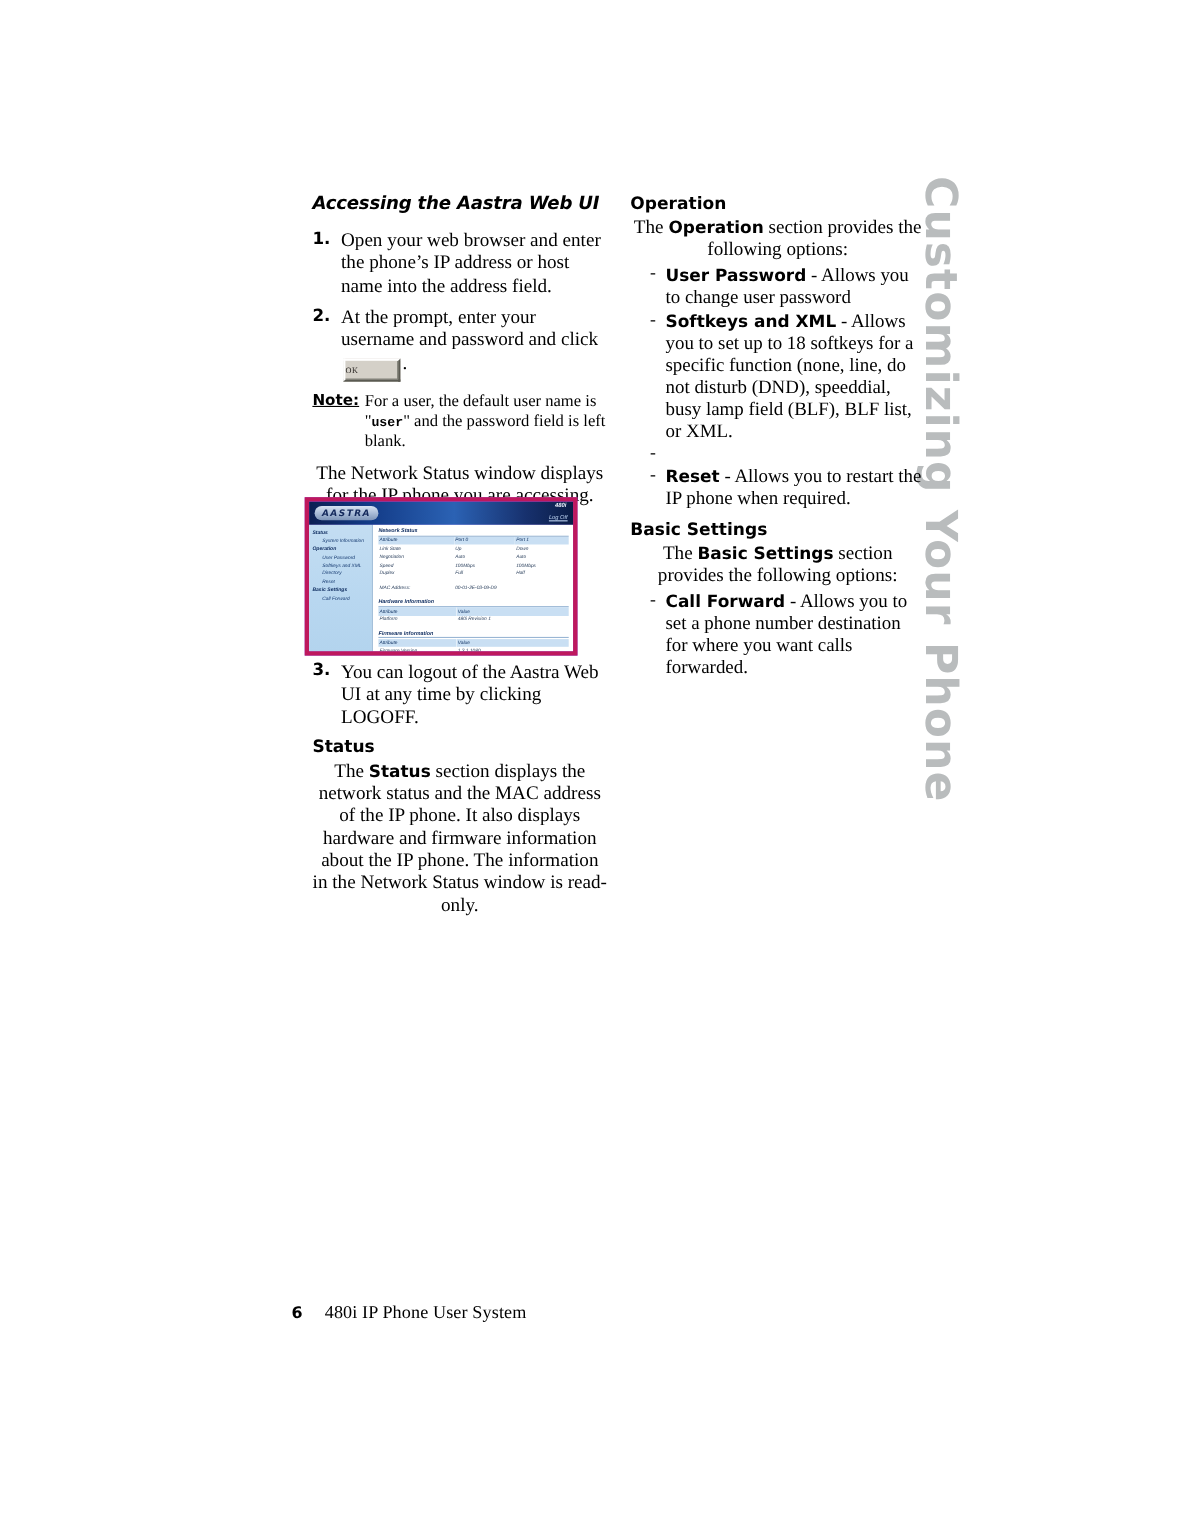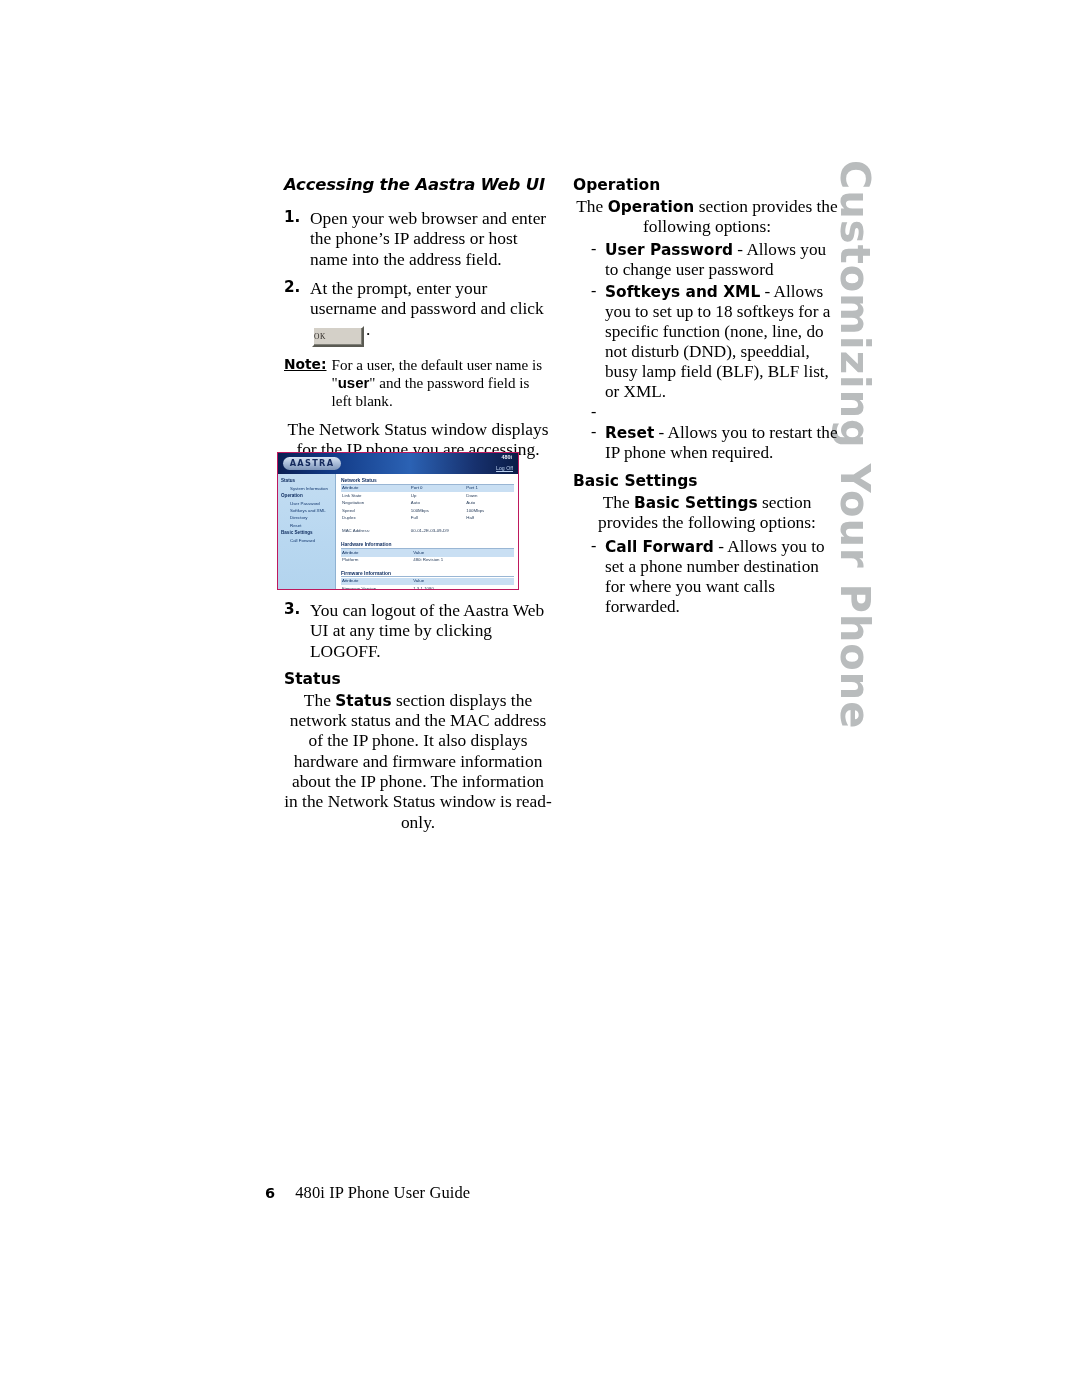--- a/index.html
+++ b/index.html
@@ -116,23 +116,23 @@
   .note-label {
     font-family: "DejaVu Sans", sans-serif;
     font-weight: bold;
     font-size: 13.8px;
     flex: 0 0 auto;
     padding-right: 5px;
     text-decoration: underline;
   }
   .note-body { flex: 1 1 auto; }
   .note-body .mono-bold {
-    font-family: Liberation Sans, sans-serif;
-    font-weight: bold;
-    font-size: 15px;
+    font-family: Liberation Mono, monospace;
+    font-weight: bold;
+    font-size: 12px;
   }
 
   
   .dash-item {
     display: flex;
     font-size: 17.2px;
     line-height: 1.17;
     margin-bottom: 1px;
     padding-left: 18px;
   }
@@ -163,24 +163,25 @@
   }
 
   
   .webui {
     position: absolute;
     left: 277px;
     top: 452px;
     width: 240px;
     height: 136px;
     background: #8b5cf6;
-    border: 1px solid #be185d;
+    border: 4px solid #be185d;
     overflow: hidden;
     font-family: "Liberation Sans", sans-serif;
     filter: blur(0.18px);
+    font-style: italic;
   }
   .webui-header {
     position: relative;
     height: 21px;
     background: linear-gradient(90deg, #0b1f52 0%, #123a86 22%, #2b62b4 55%, #17316e 82%, #0a1c46 100%);
   }
   .webui-logo {
     position: absolute;
     left: 5px; top: 4px;
     width: 58px; height: 13px;
@@ -452,16 +453,16 @@
 
     <p class="body tight"><span>The </span><b class="sb">Basic Settings</b><span> section provides the following options:</span></p>
 
     <div class="dash-item">
       <div class="dash-mark">-</div>
       <div class="dash-body"><b class="sb">Call Forward</b><span> - Allows you to set a phone number destination for where you want calls forwarded.</span></div>
     </div>
   </div>
 
   <div class="footer">
-    <span class="pg">6</span><span>480i IP Phone User Guide</span>
+    <span class="pg">6</span><span>480i IP Phone User System</span>
   </div>
 
 </div>
 
 </body></html>

